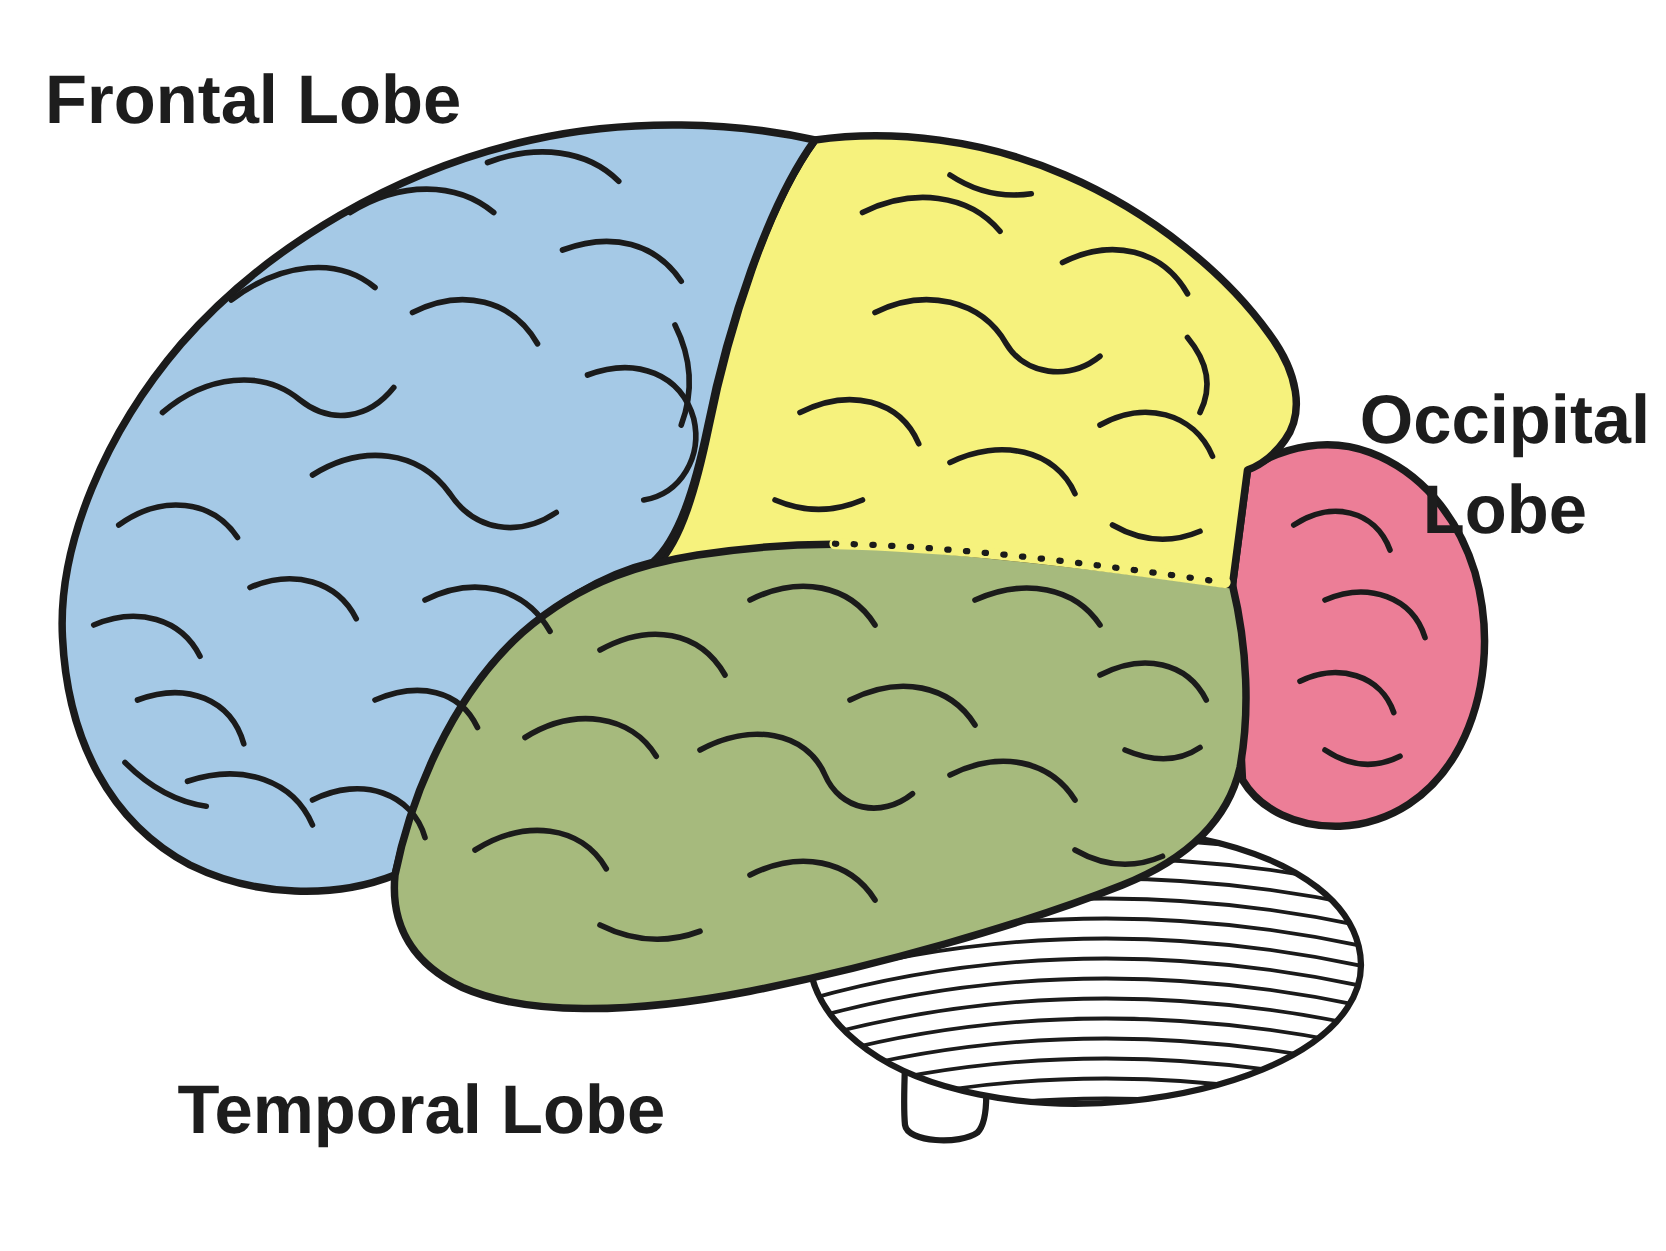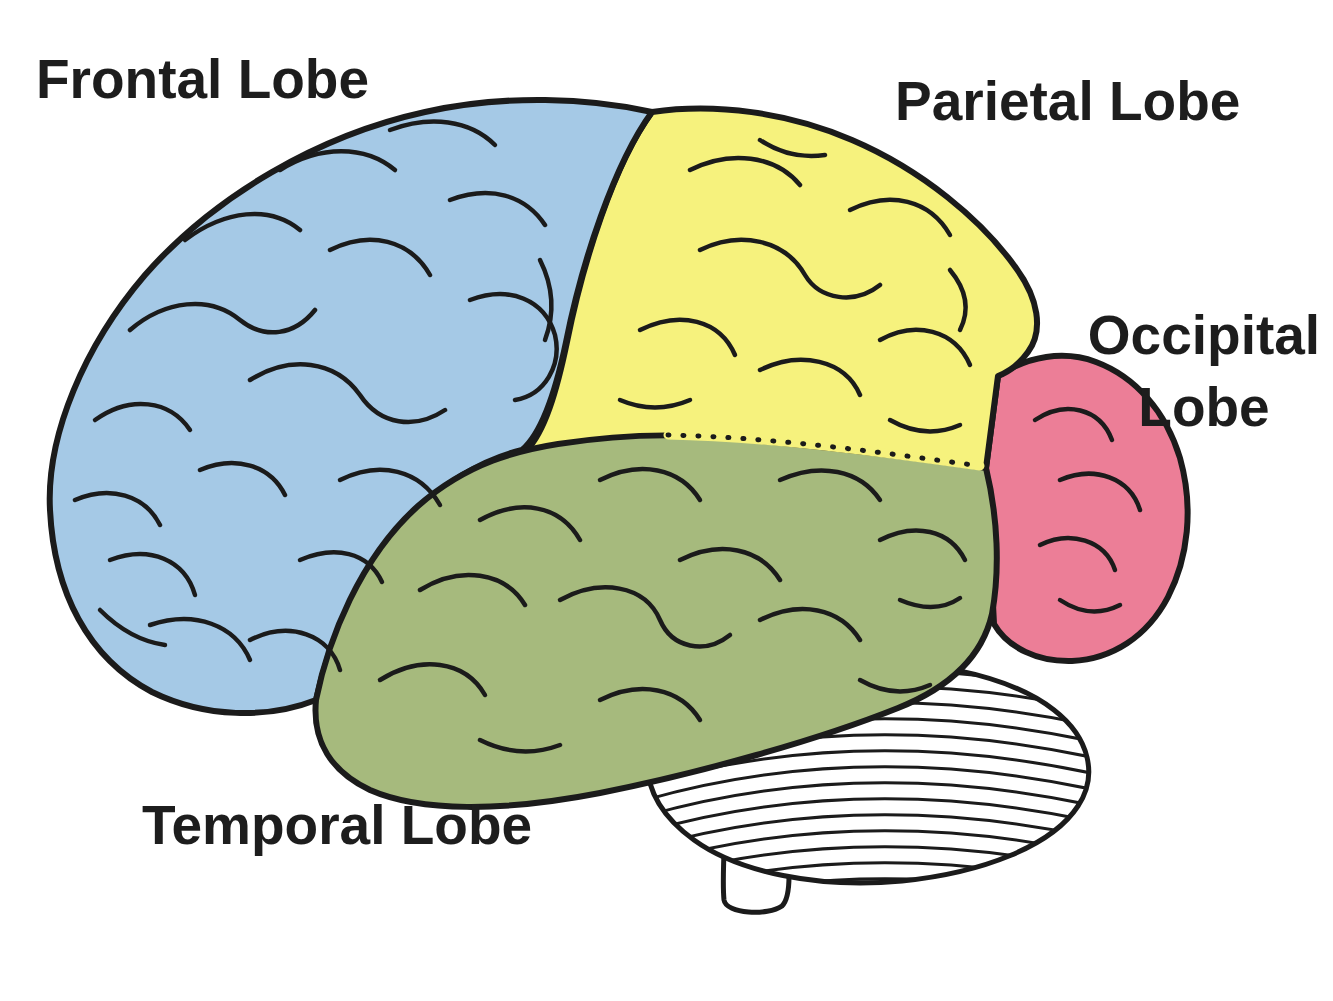--- a/index.html
+++ b/index.html
@@ -130,19 +130,18 @@
       <path d="M 880,540 C 915,522 950,530 965,560"></path>
       <path d="M 860,680 Q 895,700 930,685"></path>
       <path d="M 480,740 Q 520,760 560,745"></path>
       <path d="M 600,700 C 640,680 680,688 700,720"></path>
       <path d="M 900,600 Q 935,615 960,598"></path>
     </g>
   </svg>
 
   <div class="label" style="left:36px; top:44px;">Frontal Lobe</div>
 
-  <div class="label" style="left:895px; top:66px;">Parietal Lobe</div>
 
   <div class="label wrap" style="left:1075px; top:300px; width:258px;">Occipital Lobe</div>
 
-  <div class="label" style="left:142px; top:790px;">Temporal Lobe</div>
+  <div class="label" style="left:142px; top:852px;">Temporal Lobe</div>
 
 </div>
 
 </body></html>

